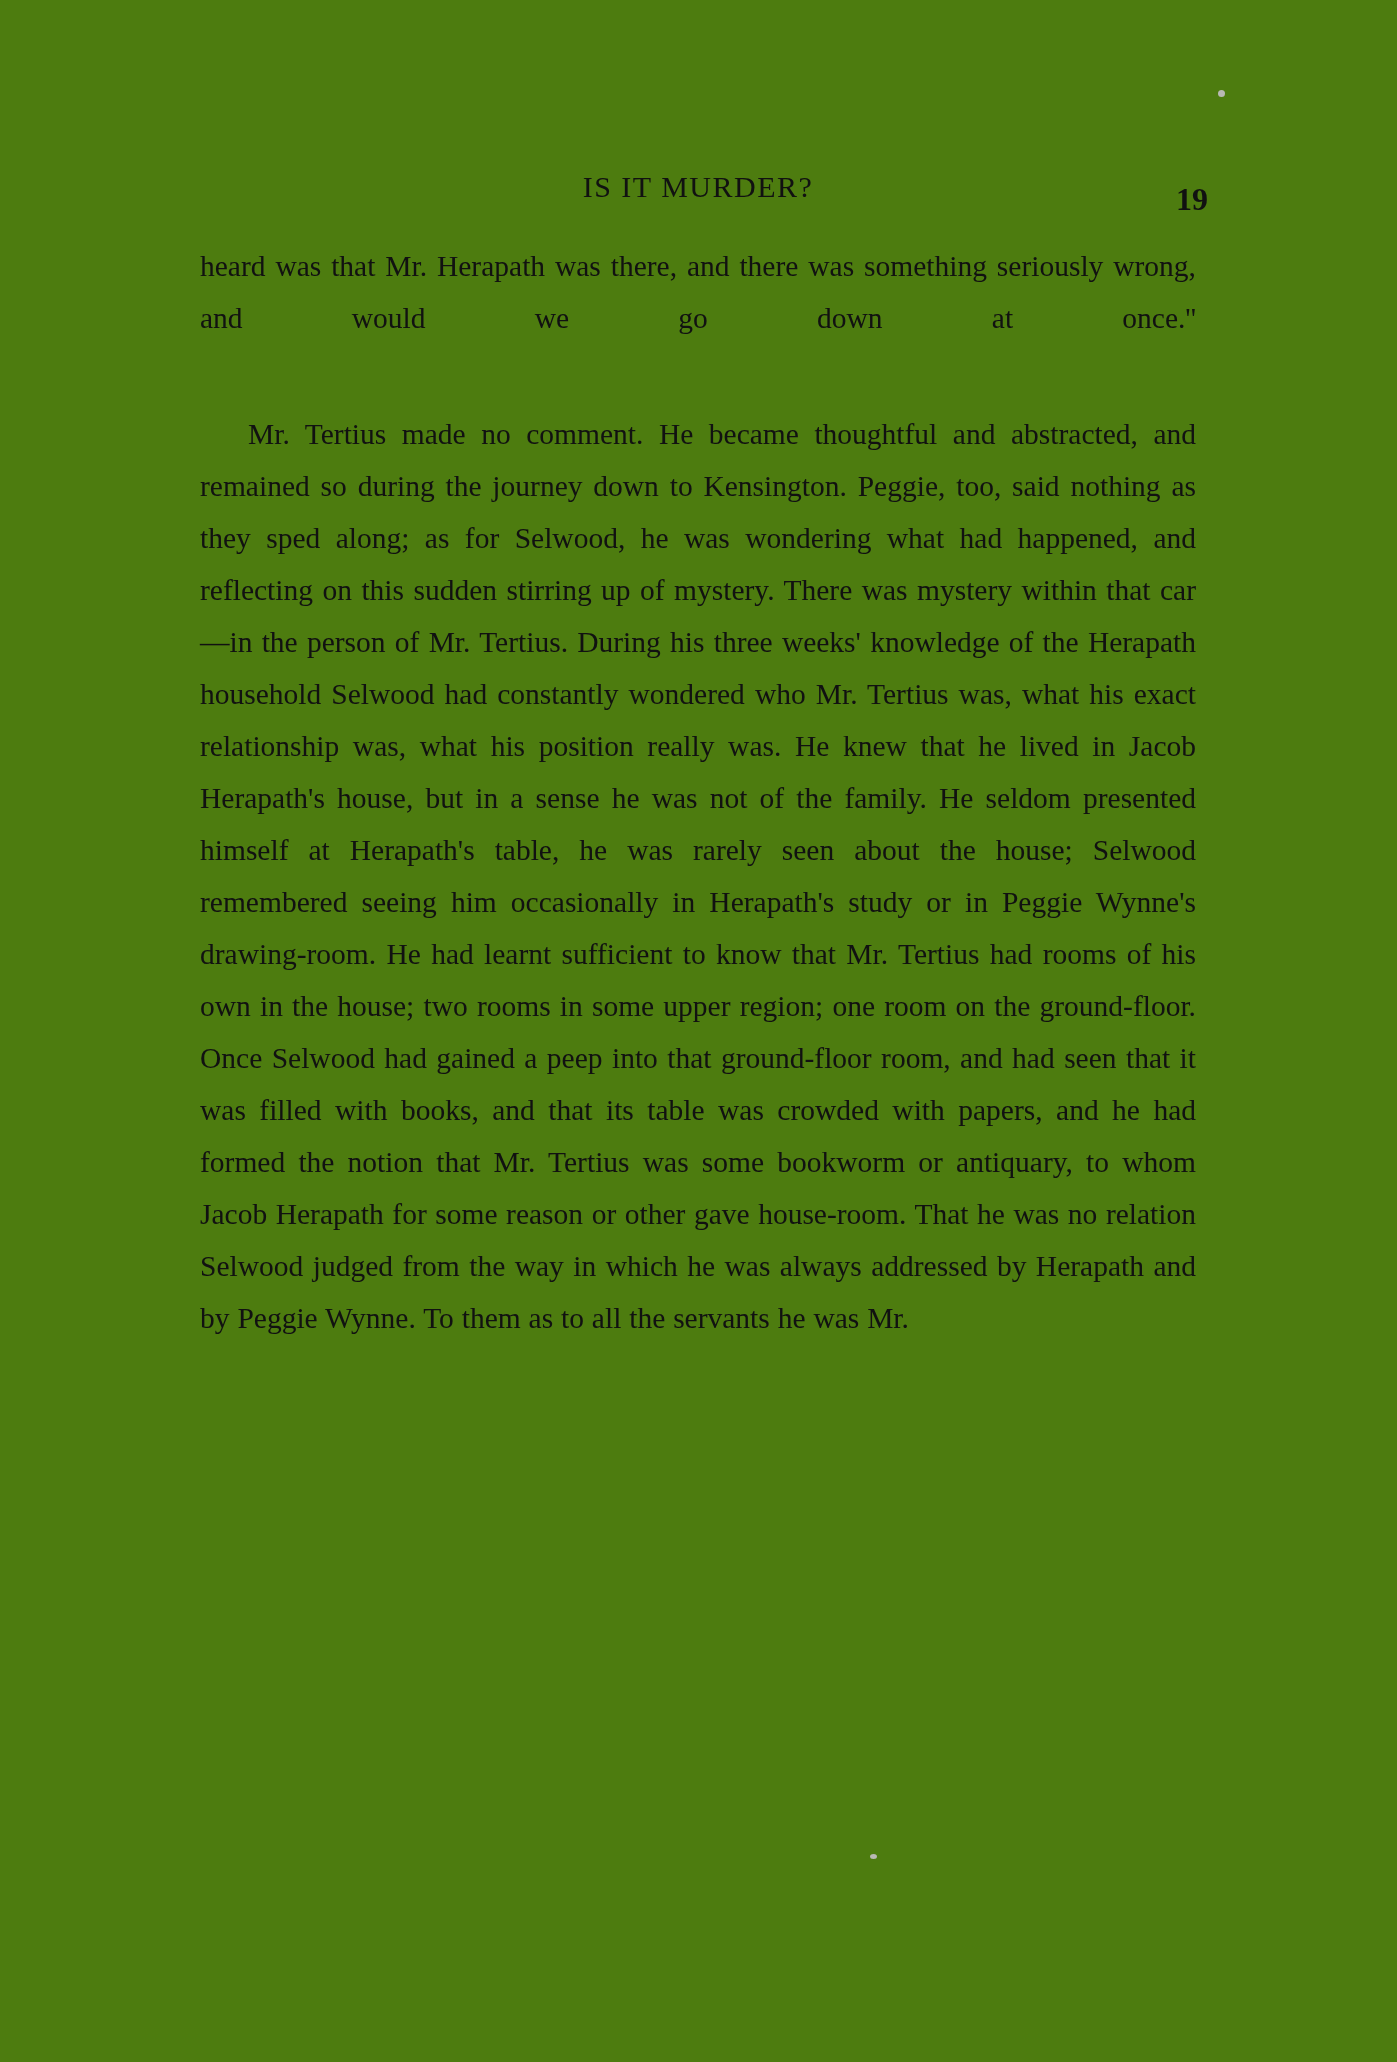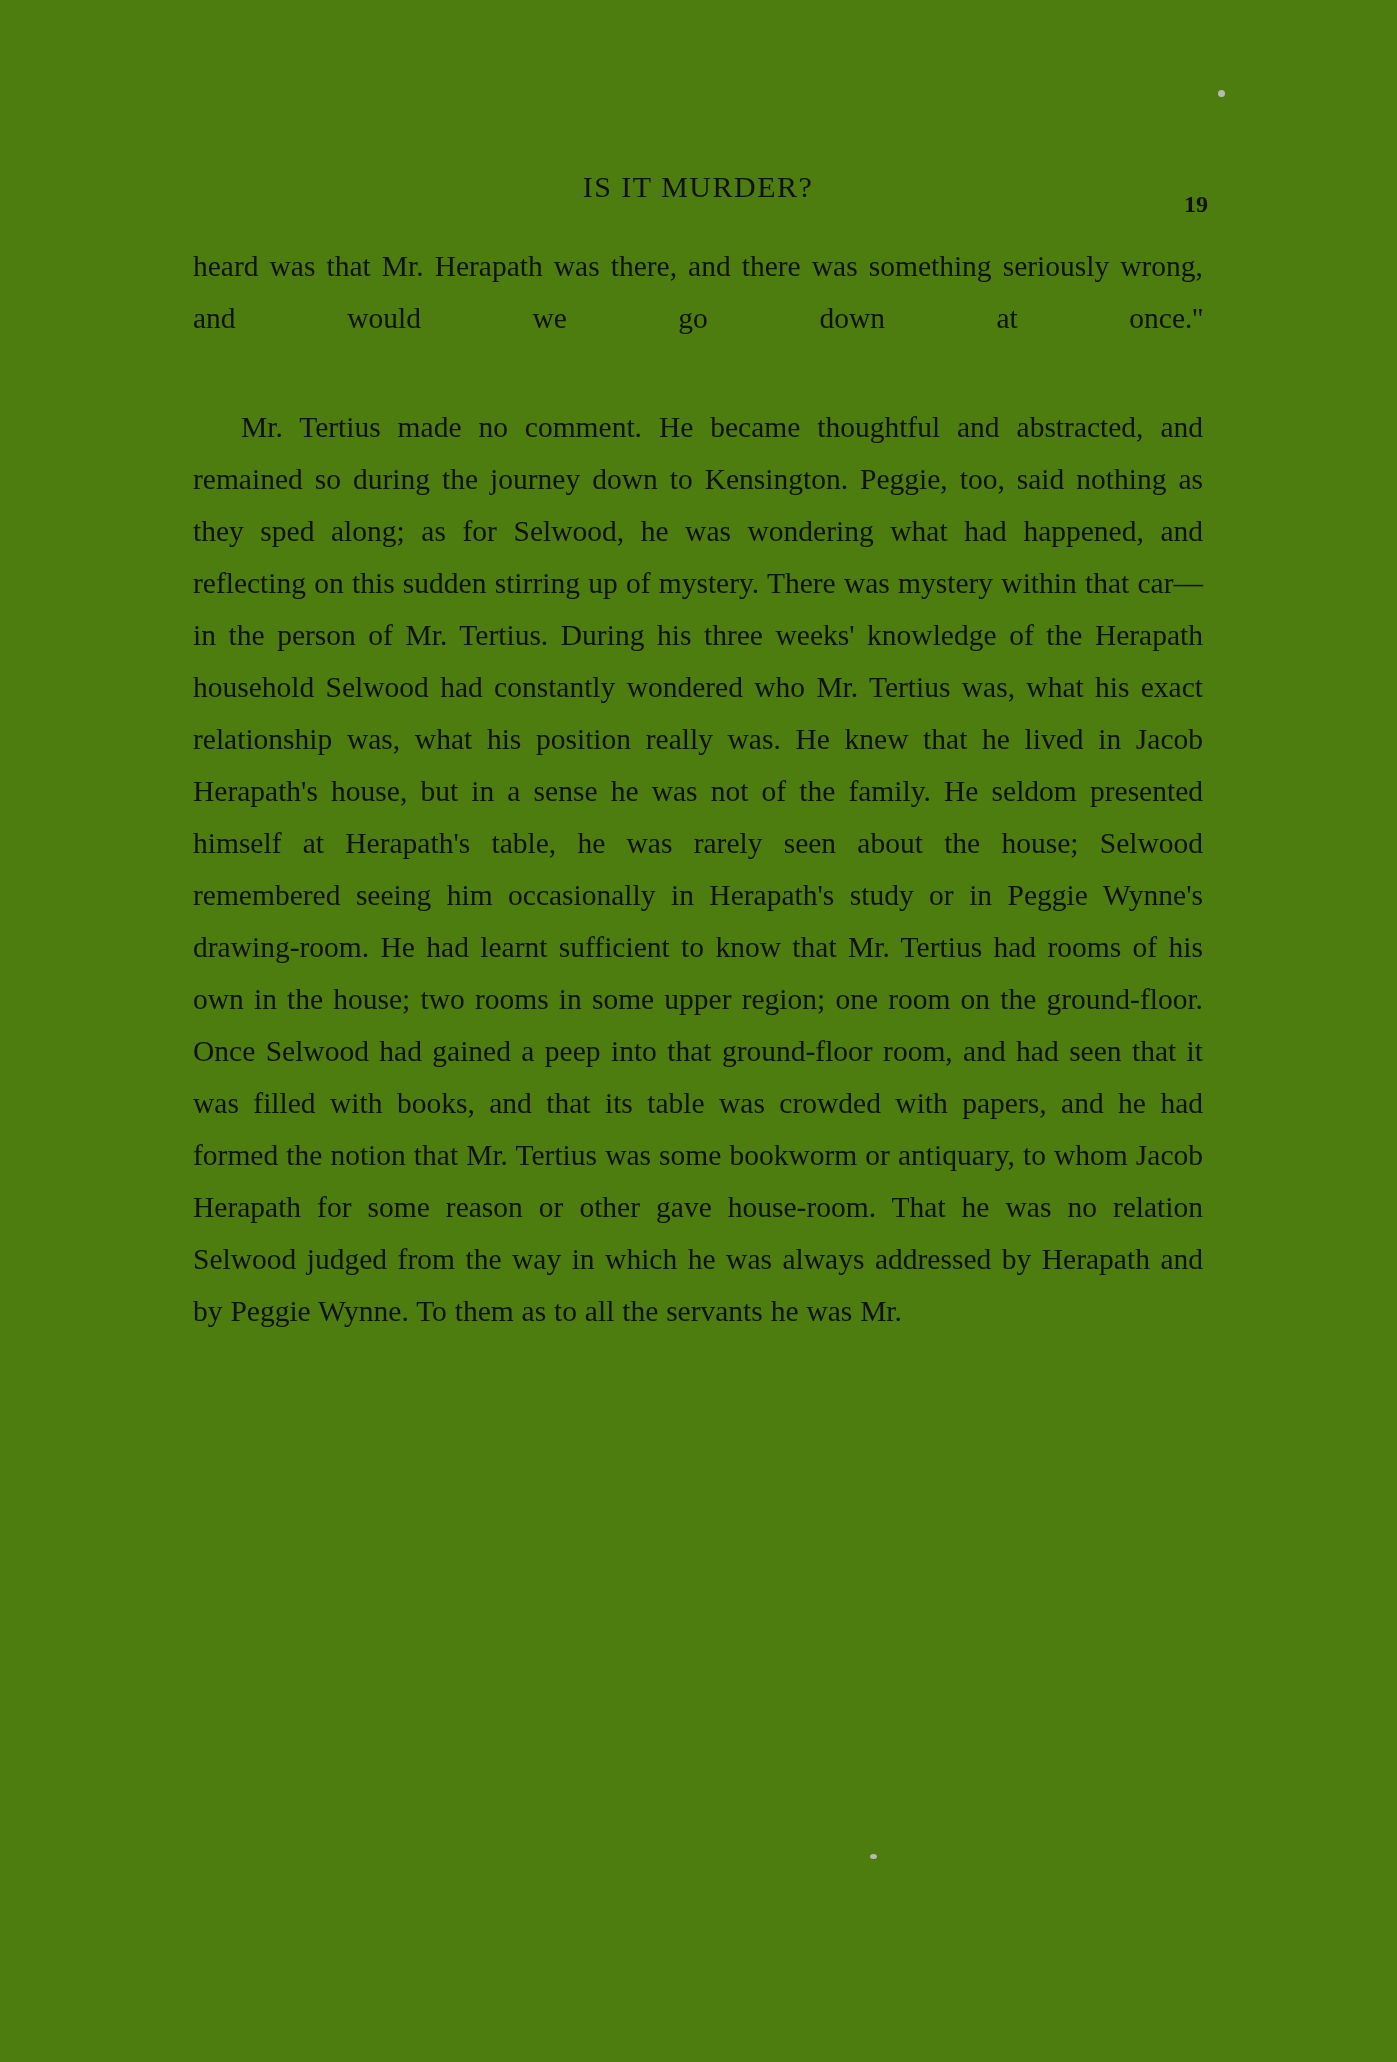--- a/index.html
+++ b/index.html
@@ -40,32 +40,32 @@
   .head-title {
     font-size: 30px;
     letter-spacing: 1.5px;
     font-weight: 400;
     white-space: nowrap;
   }
   .page-number {
     position: absolute;
     right: 0;
     bottom: 0;
-    font-size: 24px;
+    font-size: 32px;
     font-weight: 700;
   }
   .body-text {
     font-size: 29.5px;
     line-height: 52px;
     text-align: justify;
     text-justify: inter-word;
     word-spacing: 0.5px;
   }
   .body-text p {
-    margin: 5px;
+    margin: 12px;
   }
   .body-text p.indent {
     text-indent: 48px;
   }
   
   .body-text p::after {
     content: "";
     display: inline-block;
     width: 100%;
   }

